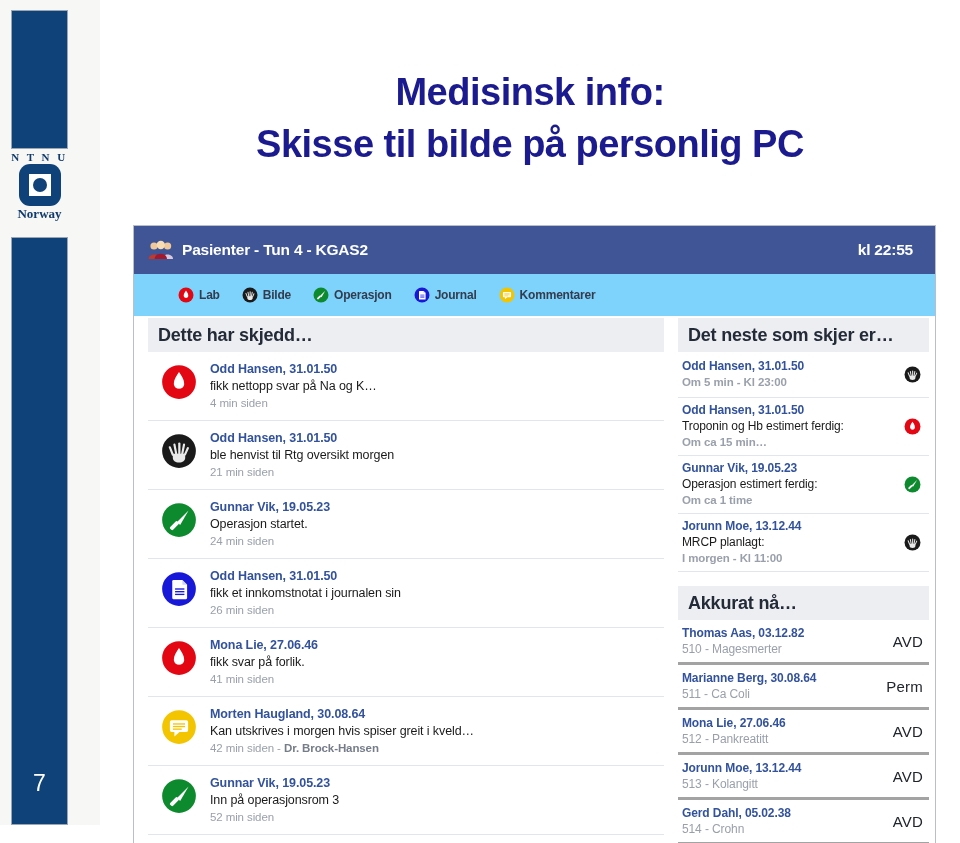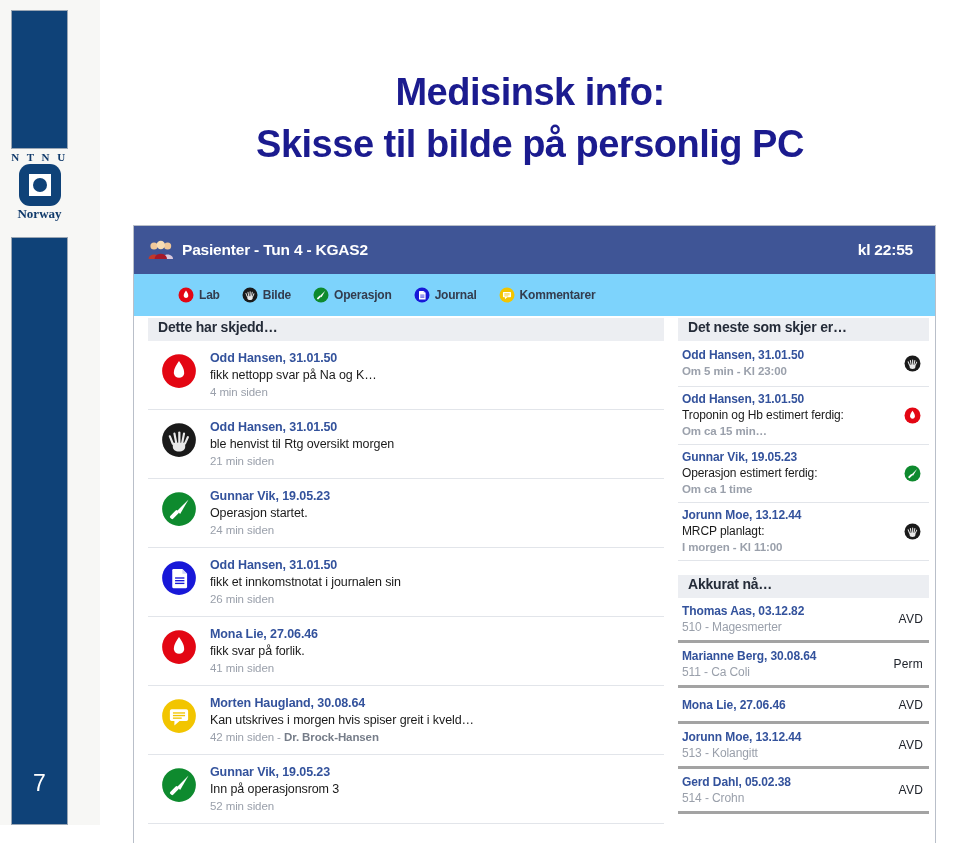--- a/index.html
+++ b/index.html
@@ -170,24 +170,24 @@
   #app-body {
     display: flex;
     padding: 2px 6px 0 14px;
     box-sizing: border-box;
   }
   #col-left  { width: 520px; margin-right: 14px; }
   #col-right { width: 253px; }
 
   .section-header {
     background: #eceef2;
-    font-size: 14px;
+    font-size: 18px;
     font-weight: 700;
     color: #242b38;
-    padding: 1px 10px 6px 10px;
+    padding: 7px 10px 6px 10px;
     letter-spacing: -0.2px;
   }
 
   
   .feed-row {
     display: flex;
     align-items: flex-start;
     border-bottom: 1px solid #e2e5ea;
     padding: 9px 0 8px 0;
     min-height: 56px;
@@ -278,21 +278,21 @@
     line-height: 16px;
     letter-spacing: -0.1px;
   }
   .now-info {
     font-size: 12px;
     color: #9aa0ab;
     line-height: 16px;
     letter-spacing: -0.1px;
   }
   .now-status {
-    font-size: 12px;
+    font-size: 15px;
     color: #20242c;
     padding-right: 6px;
     letter-spacing: 0.2px;
   }
 
   .icon-svg { display: block; }
 </style>
 </head>
 <body>
 
@@ -601,20 +601,21 @@
             <div class="now-row">
               <div class="now-text">
                 <div class="now-name">Marianne Berg, 30.08.64</div>
                 <div class="now-info">511 - Ca Coli</div>
               </div>
               <div class="now-status">Perm</div>
             </div>
             <div class="now-row">
               <div class="now-text">
                 <div class="now-name">Mona Lie, 27.06.46</div>
+                <div class="now-info">512 - Pankreatitt</div>
               </div>
               <div class="now-status">AVD</div>
             </div>
             <div class="now-row">
               <div class="now-text">
                 <div class="now-name">Jorunn Moe, 13.12.44</div>
                 <div class="now-info">513 - Kolangitt</div>
               </div>
               <div class="now-status">AVD</div>
             </div>

